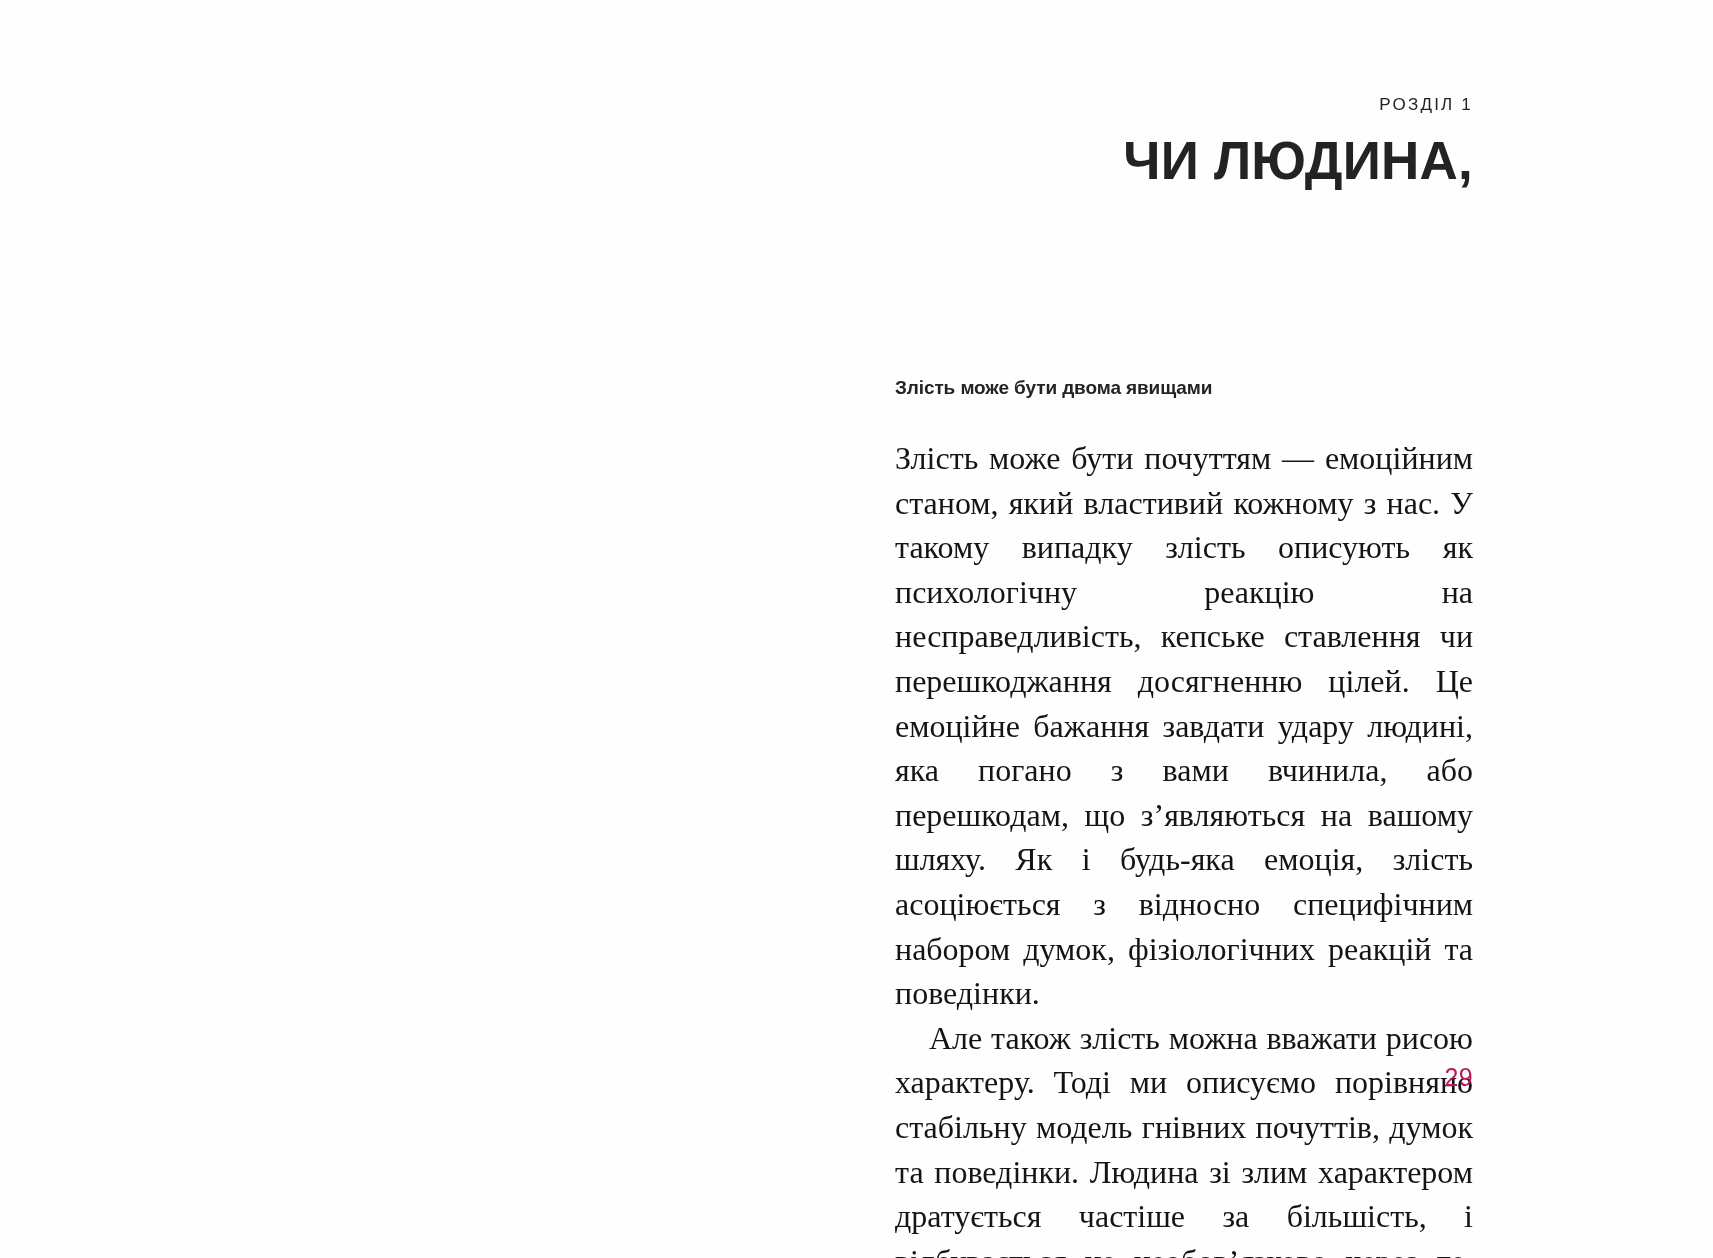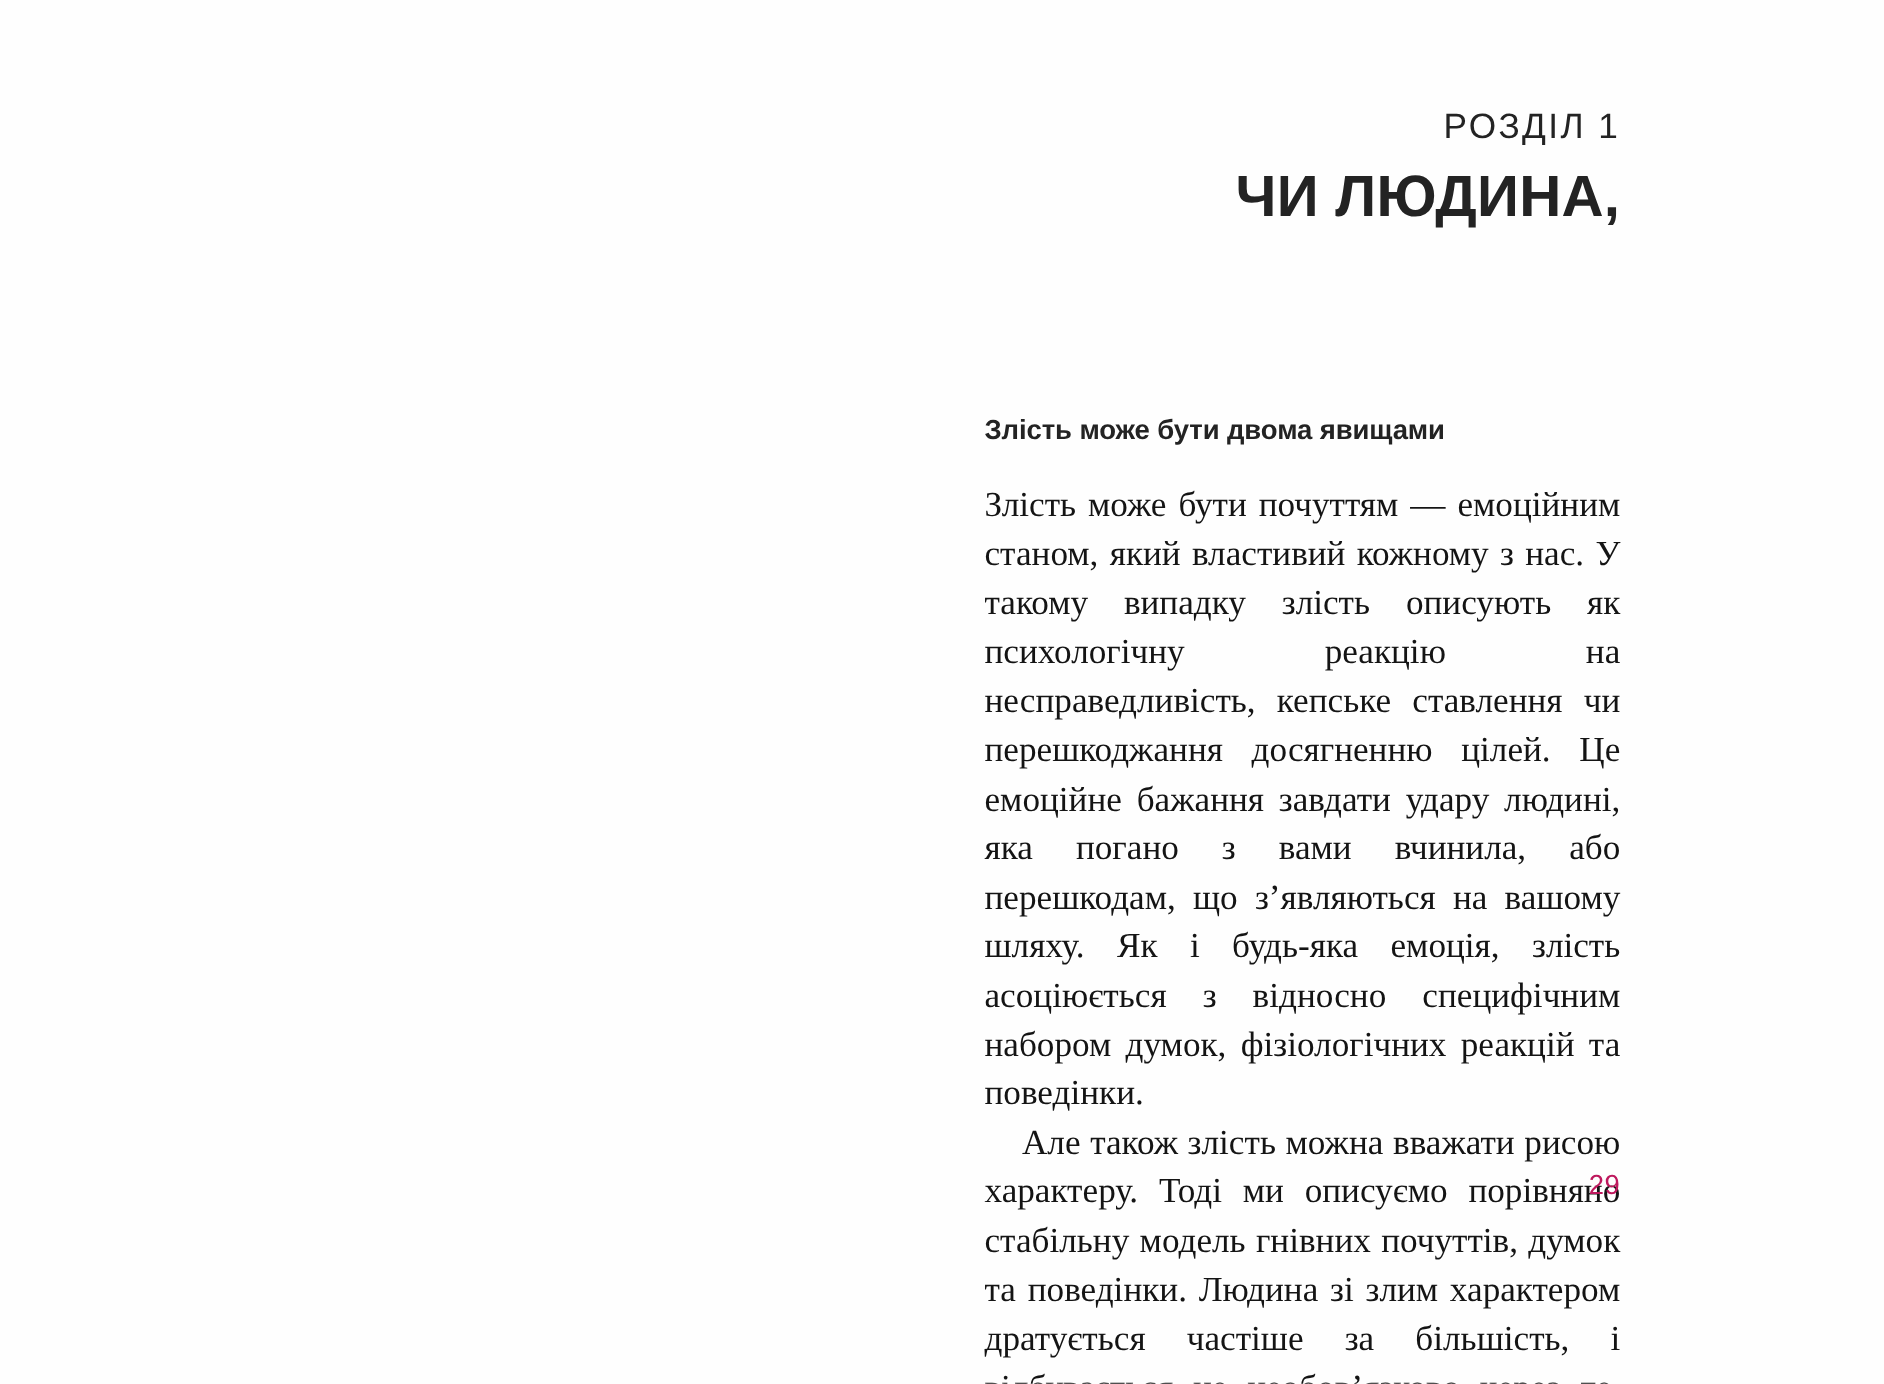--- a/index.html
+++ b/index.html
@@ -34,21 +34,21 @@
   
   .chapter-head {
     position: absolute;
     top: 95px;
     left: 0;
     width: 100%;
     text-align: right;
   }
   .eyebrow {
     font-family: "Liberation Sans", "DejaVu Sans", sans-serif;
-    font-size: 32px;
+    font-size: 17px;
     font-weight: 400;
     letter-spacing: 2.2px;
     color: #232323;
     line-height: 1.2;
     margin: 0 0 16px 0;
   }
   .chapter-title {
     font-family: "Liberation Sans", "DejaVu Sans", sans-serif;
     font-size: 53px;
     font-weight: 700;
@@ -59,21 +59,21 @@
   }
   .chapter-title .tline { display: block; white-space: nowrap; }
 
   
   .subheading {
     position: absolute;
     top: 377px;
     left: 0;
     width: 100%;
     font-family: "Liberation Sans", "DejaVu Sans", sans-serif;
-    font-size: 25px;
+    font-size: 19px;
     font-weight: 700;
     letter-spacing: -0.1px;
     color: #232323;
     margin: 0;
   }
 
   
   .body-copy {
     position: absolute;
     top: 436px;

